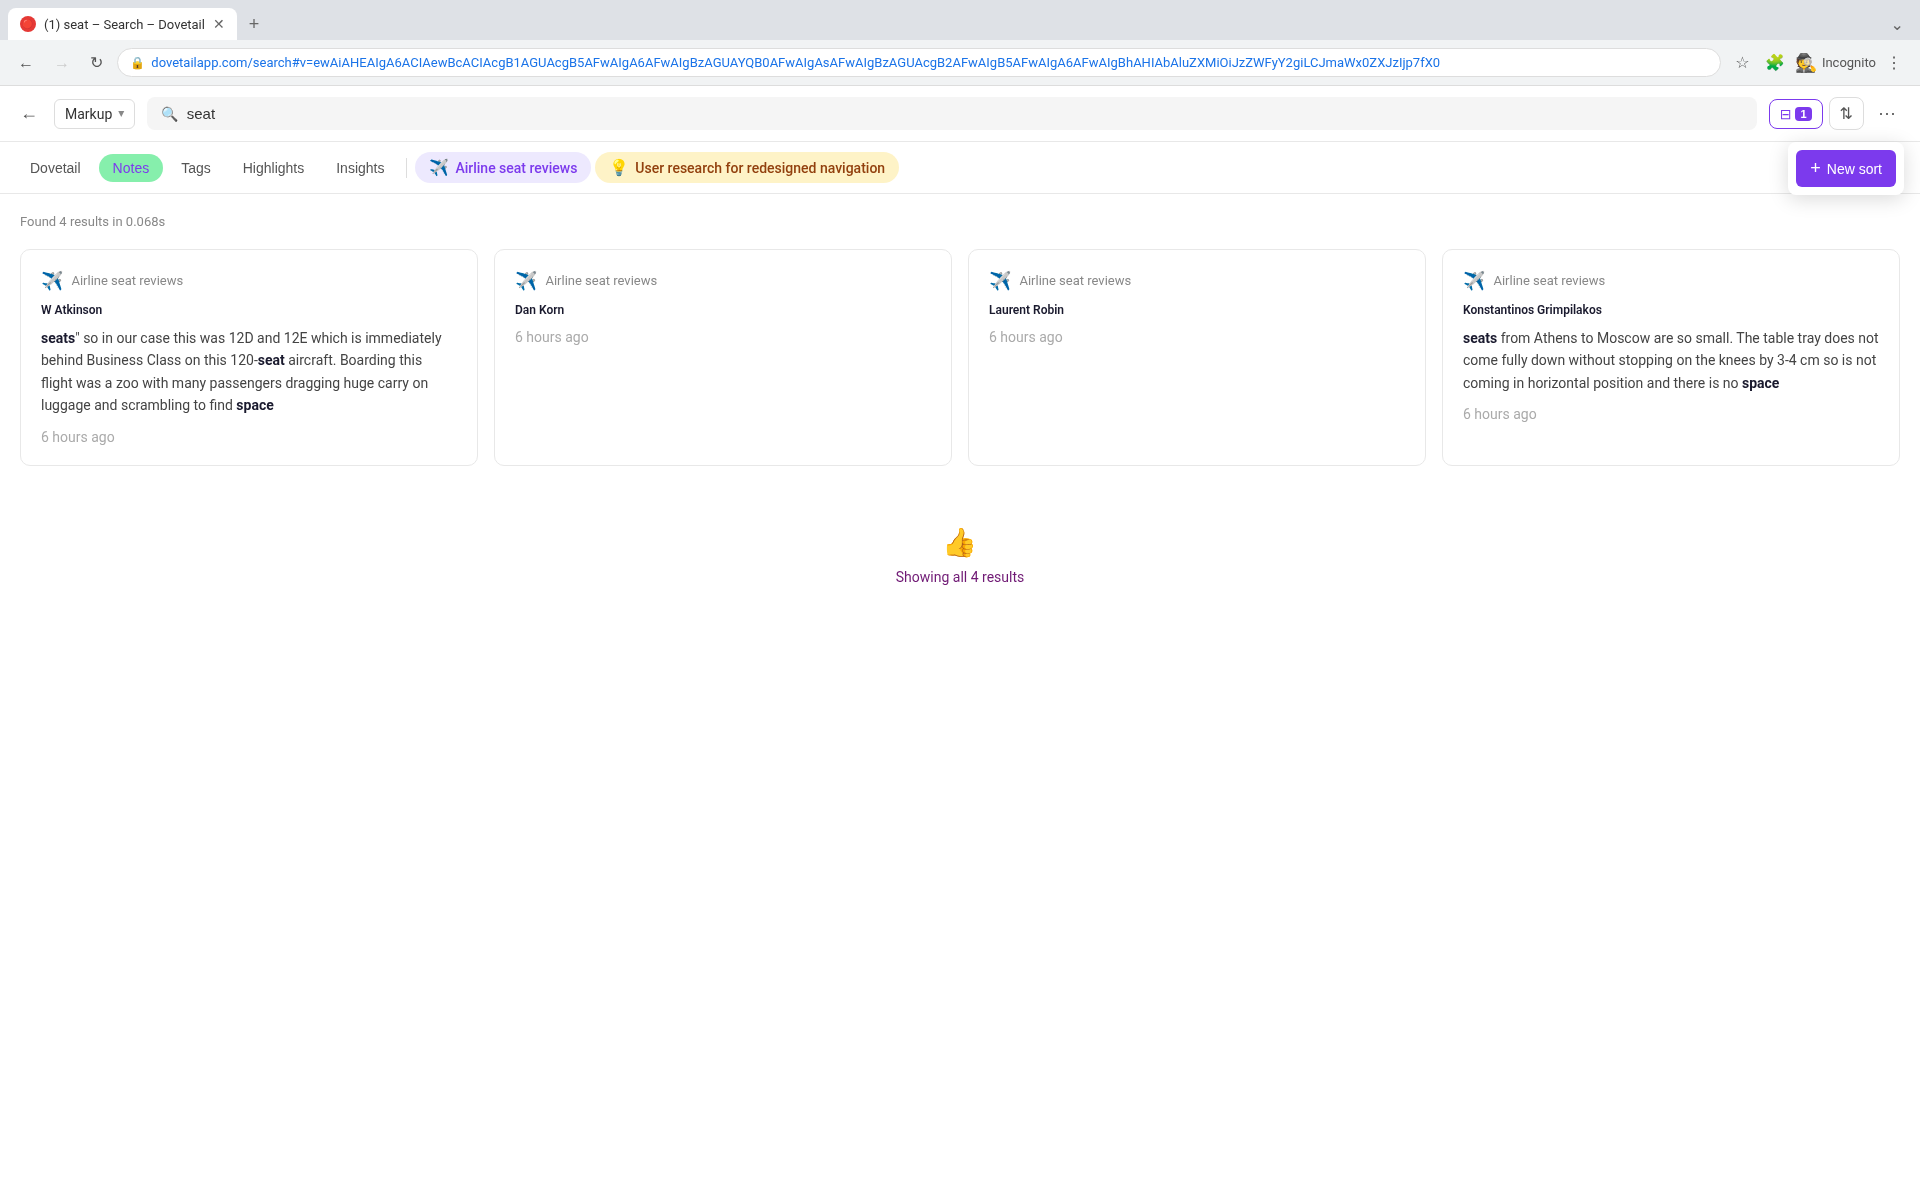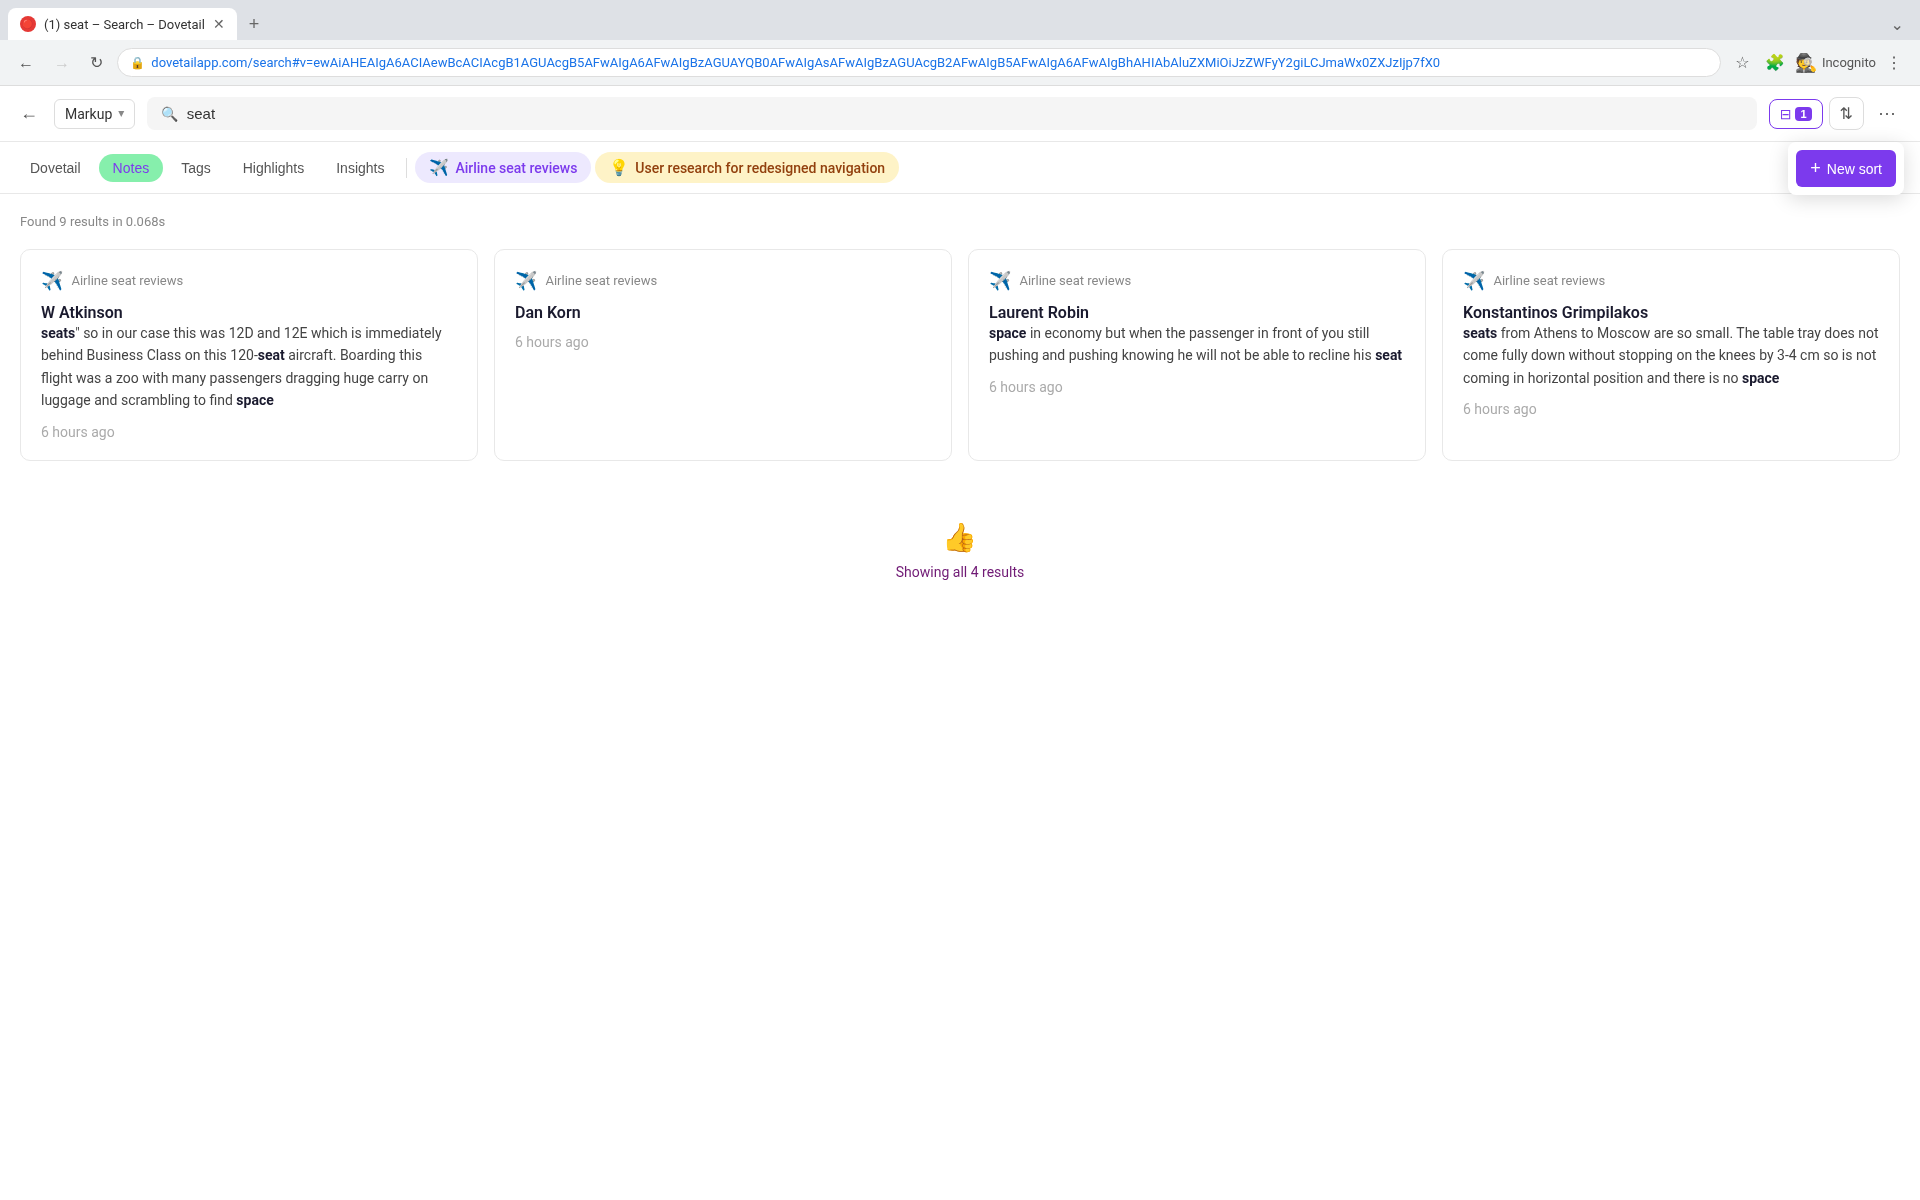--- a/index.html
+++ b/index.html
@@ -52,21 +52,21 @@
 
     
     .results-area { padding: 20px 20px; }
     .results-count { font-size: 13px; color: #888; margin-bottom: 20px; }
     .results-grid { display: grid; grid-template-columns: repeat(4, 1fr); gap: 16px; }
 
     
     .result-card { border: 1px solid #e8e8e8; border-radius: 10px; padding: 20px; cursor: pointer; transition: box-shadow 0.2s; }
     .card-source { display: flex; align-items: center; gap: 8px; font-size: 13px; color: #888; margin-bottom: 12px; }
     .card-icon { font-size: 18px; }
-    .card-name { font-size: 16px; font-weight: 600; color: #1a1a2e; }
+    .card-name { font-size: 12px; font-weight: 600; color: #1a1a2e; margin-bottom: 10px; }
     .card-text { font-size: 14px; color: #444; line-height: 1.6; }
     .card-text b { color: #1a1a2e; font-weight: 700; }
     .card-timestamp { font-size: 14px; color: #aaa; margin-top: 12px; }
 
     
     .results-footer { display: flex; flex-direction: column; align-items: center; padding: 40px 20px; gap: 10px; }
     .footer-icon { font-size: 28px; color: #bbb; }
     .footer-text { font-size: 14px; color: #701a75; }
   </style>
 </head>
@@ -143,21 +143,21 @@
     <span class="project-tag-icon">✈️</span>
     <span>Airline seat reviews</span>
   </div>
   <div class="project-tag-2">
     <span class="project-tag-icon">💡</span>
     <span>User research for redesigned navigation</span>
   </div>
 </div>
 
 <div class="results-area">
-  <div class="results-count">Found 9 results in 0.068s</div>
+  <div class="results-count">Found 4 results in 0.068s</div>
   <div class="results-grid">
 
     <div class="result-card">
       <div class="card-source">
         <span class="card-icon">✈️</span>
         <span>Airline seat reviews</span>
       </div>
       <div class="card-name">W Atkinson</div>
       <div class="card-text">
         <b>seats</b>" so in our case this was 12D and 12E which is immediately behind Business Class on this 120-<b>seat</b> aircraft. Boarding this flight was a zoo with many passengers dragging huge carry on luggage and scrambling to find <b>space</b>
@@ -173,23 +173,20 @@
       <div class="card-name">Dan Korn</div>
       <div class="card-timestamp">6 hours ago</div>
     </div>
 
     <div class="result-card">
       <div class="card-source">
         <span class="card-icon">✈️</span>
         <span>Airline seat reviews</span>
       </div>
       <div class="card-name">Laurent Robin</div>
-      <div class="card-text">
-        <b>space</b> in economy but when the passenger in front of you still pushing and pushing knowing he will not be able to recline his <b>seat</b>
-      </div>
       <div class="card-timestamp">6 hours ago</div>
     </div>
 
     <div class="result-card">
       <div class="card-source">
         <span class="card-icon">✈️</span>
         <span>Airline seat reviews</span>
       </div>
       <div class="card-name">Konstantinos Grimpilakos</div>
       <div class="card-text">

